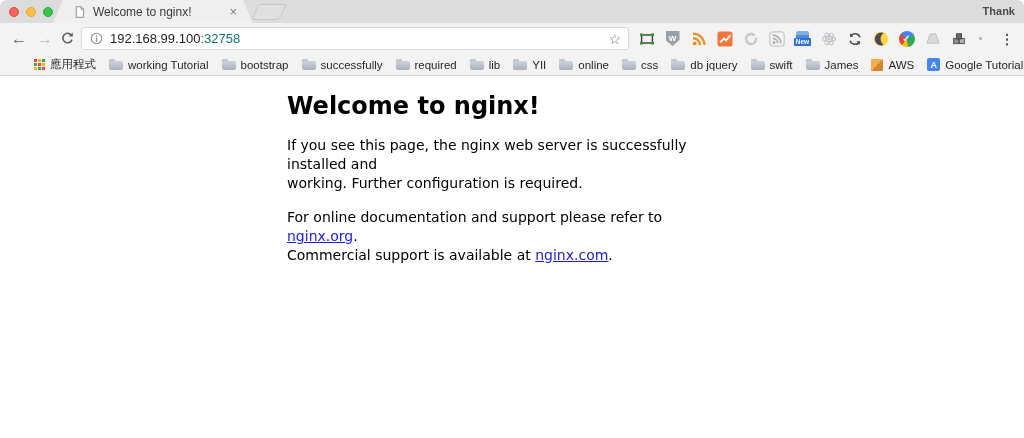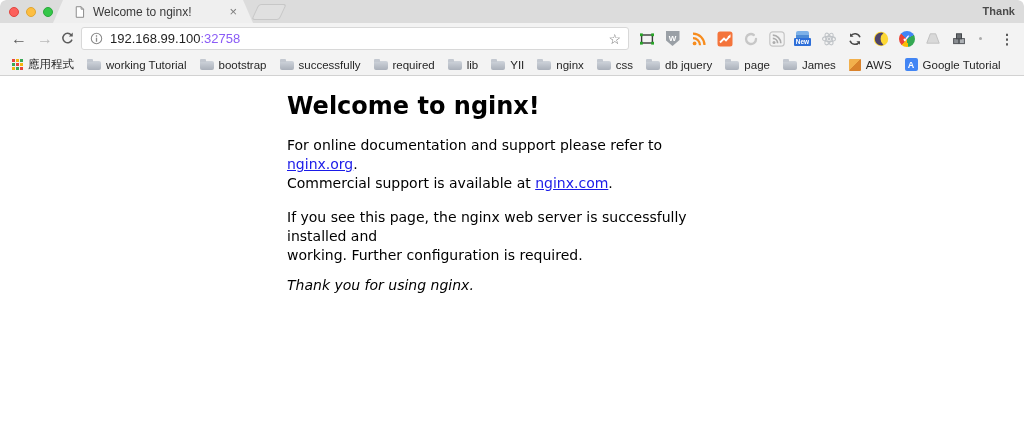--- a/index.html
+++ b/index.html
@@ -24,42 +24,42 @@
 
   
   .toolbar{position:absolute;top:23px;left:0;right:0;height:31px;background:#f3f3f3;display:flex;align-items:center;}
   .nav-btn{font-size:16px;line-height:1;padding:0 5px;color:#5c5c5c;}
   .nav-btn.disabled{color:#b9b9b9;}
   .reload-btn{margin:0 4px 0 2px;display:flex;}
   .omnibox{width:606px;height:21px;background:#fff;border:1px solid #d8d8d8;border-radius:3px;
        display:flex;align-items:center;margin-left:2px;}
   .omni-info{margin:0 7px 0 8px;display:flex;}
   .omni-host{font-size:13px;color:#1f1f1f;}
-  .omni-port{font-size:13px;color:#8b5cf6;}
+  .omni-port{font-size:13px;color:#0f766e;}
   .omni-star{margin-left:auto;margin-right:7px;font-size:14px;color:#6f6f6f;line-height:1;}
   .ext-row{display:flex;align-items:center;gap:9px;margin-left:9px;}
   .ext{width:17px;height:17px;position:relative;display:flex;align-items:center;justify-content:center;flex:none;}
   .shield-w{width:14px;height:15px;background:#9aa0a6;clip-path:polygon(0 0,100% 0,100% 60%,50% 100%,0 60%);
        display:flex;align-items:center;justify-content:center;}
   .shield-w span{color:#fff;font-size:8px;font-weight:bold;line-height:1;}
   .new-blue{flex-direction:column;}
   .nb-top{width:13px;height:8px;background:#6fa8dc;border-radius:2px 2px 0 0;
        background:linear-gradient(180deg,#7db1e8 55%,#4d8bd6 55%);}
   .nb-badge{background:#2e6fd9;color:#fff;font-size:6.5px;font-weight:bold;line-height:1;
        padding:1px 2px;border-radius:1px;margin-top:-1px;}
   .check-shield{width:16px;height:16px;border-radius:50%;
        background:conic-gradient(from -50deg,#4285f4 0 30%,#34a853 30% 62%,#fbbc05 62% 75%,#ea4335 75% 100%);
        display:flex;align-items:center;justify-content:center;}
   .check-shield span{color:#fff;font-size:10px;font-weight:bold;line-height:1;}
   .ext-dot{width:3px;height:3px;border-radius:50%;background:#ababab;margin:0 3px;flex:none;}
   .menu-btn{font-size:14px;font-weight:bold;color:#5a5a5a;padding:0 10px 0 6px;line-height:1;}
 
   
   .bookmarksbar{position:absolute;top:54px;left:0;right:0;height:22px;background:#f3f3f3;
-       border-bottom:1px solid #d2d2d2;display:flex;align-items:center;padding:0 10px 0 12px;box-sizing:border-box;
+       border-bottom:1px solid #d2d2d2;display:flex;align-items:center;padding:0 10px 0 34px;box-sizing:border-box;
        font-size:11.5px;color:#262626;white-space:nowrap;overflow:hidden;}
   .bm{display:flex;align-items:center;margin-right:13px;flex:none;}
   .bm-label{margin-left:5px;}
   .apps-grid{display:grid;grid-template-columns:repeat(3,3px);grid-template-rows:repeat(3,3px);gap:1px;}
   .apps-grid i{display:block;}
   .folder-icon{position:relative;width:14px;height:9px;background:linear-gradient(#cfd4db,#aab0ba);
        border-radius:1px 2px 2px 2px;margin-top:2px;}
   .folder-icon:before{content:"";position:absolute;top:-2px;left:0;width:6px;height:3px;
        background:#c3c8d0;border-radius:1px 1px 0 0;}
   .aws-cube{width:12px;height:12px;background:linear-gradient(135deg,#f2b04c 50%,#d9822b 50%);border-radius:1px;}
@@ -247,54 +247,53 @@
     <div class="bm">
       <span class="folder-icon"></span>
       <span class="bm-label">lib</span>
     </div>
     <div class="bm">
       <span class="folder-icon"></span>
       <span class="bm-label">YII</span>
     </div>
     <div class="bm">
       <span class="folder-icon"></span>
-      <span class="bm-label">nginx</span>
+      <span class="bm-label">online</span>
     </div>
     <div class="bm">
       <span class="folder-icon"></span>
       <span class="bm-label">css</span>
     </div>
     <div class="bm">
       <span class="folder-icon"></span>
       <span class="bm-label">db jquery</span>
     </div>
     <div class="bm">
       <span class="folder-icon"></span>
-      <span class="bm-label">page</span>
+      <span class="bm-label">swift</span>
     </div>
     <div class="bm">
       <span class="folder-icon"></span>
       <span class="bm-label">James</span>
     </div>
 
     <div class="bm">
       <span class="aws-cube"></span>
       <span class="bm-label">AWS</span>
     </div>
     <div class="bm">
       <span class="translate-badge">A</span>
       <span class="bm-label">Google Tutorial</span>
     </div>
 
   </div>
 
   <div class="page">
     <div class="page-content">
       <h1>Welcome to nginx!</h1>
+      <p>If you see this page, the nginx web server is successfully installed and
+working. Further configuration is required.</p>
       <p><span>For online documentation and support please refer to </span><a>nginx.org</a><span>.</span>
 <span>Commercial support is available at </span><a>nginx.com</a><span>.</span></p>
-      <p>If you see this page, the nginx web server is successfully installed and
-working. Further configuration is required.</p>
-      <p class="last">Thank you for using nginx.</p>
     </div>
   </div>
 
 </div>
 
 </body></html>

